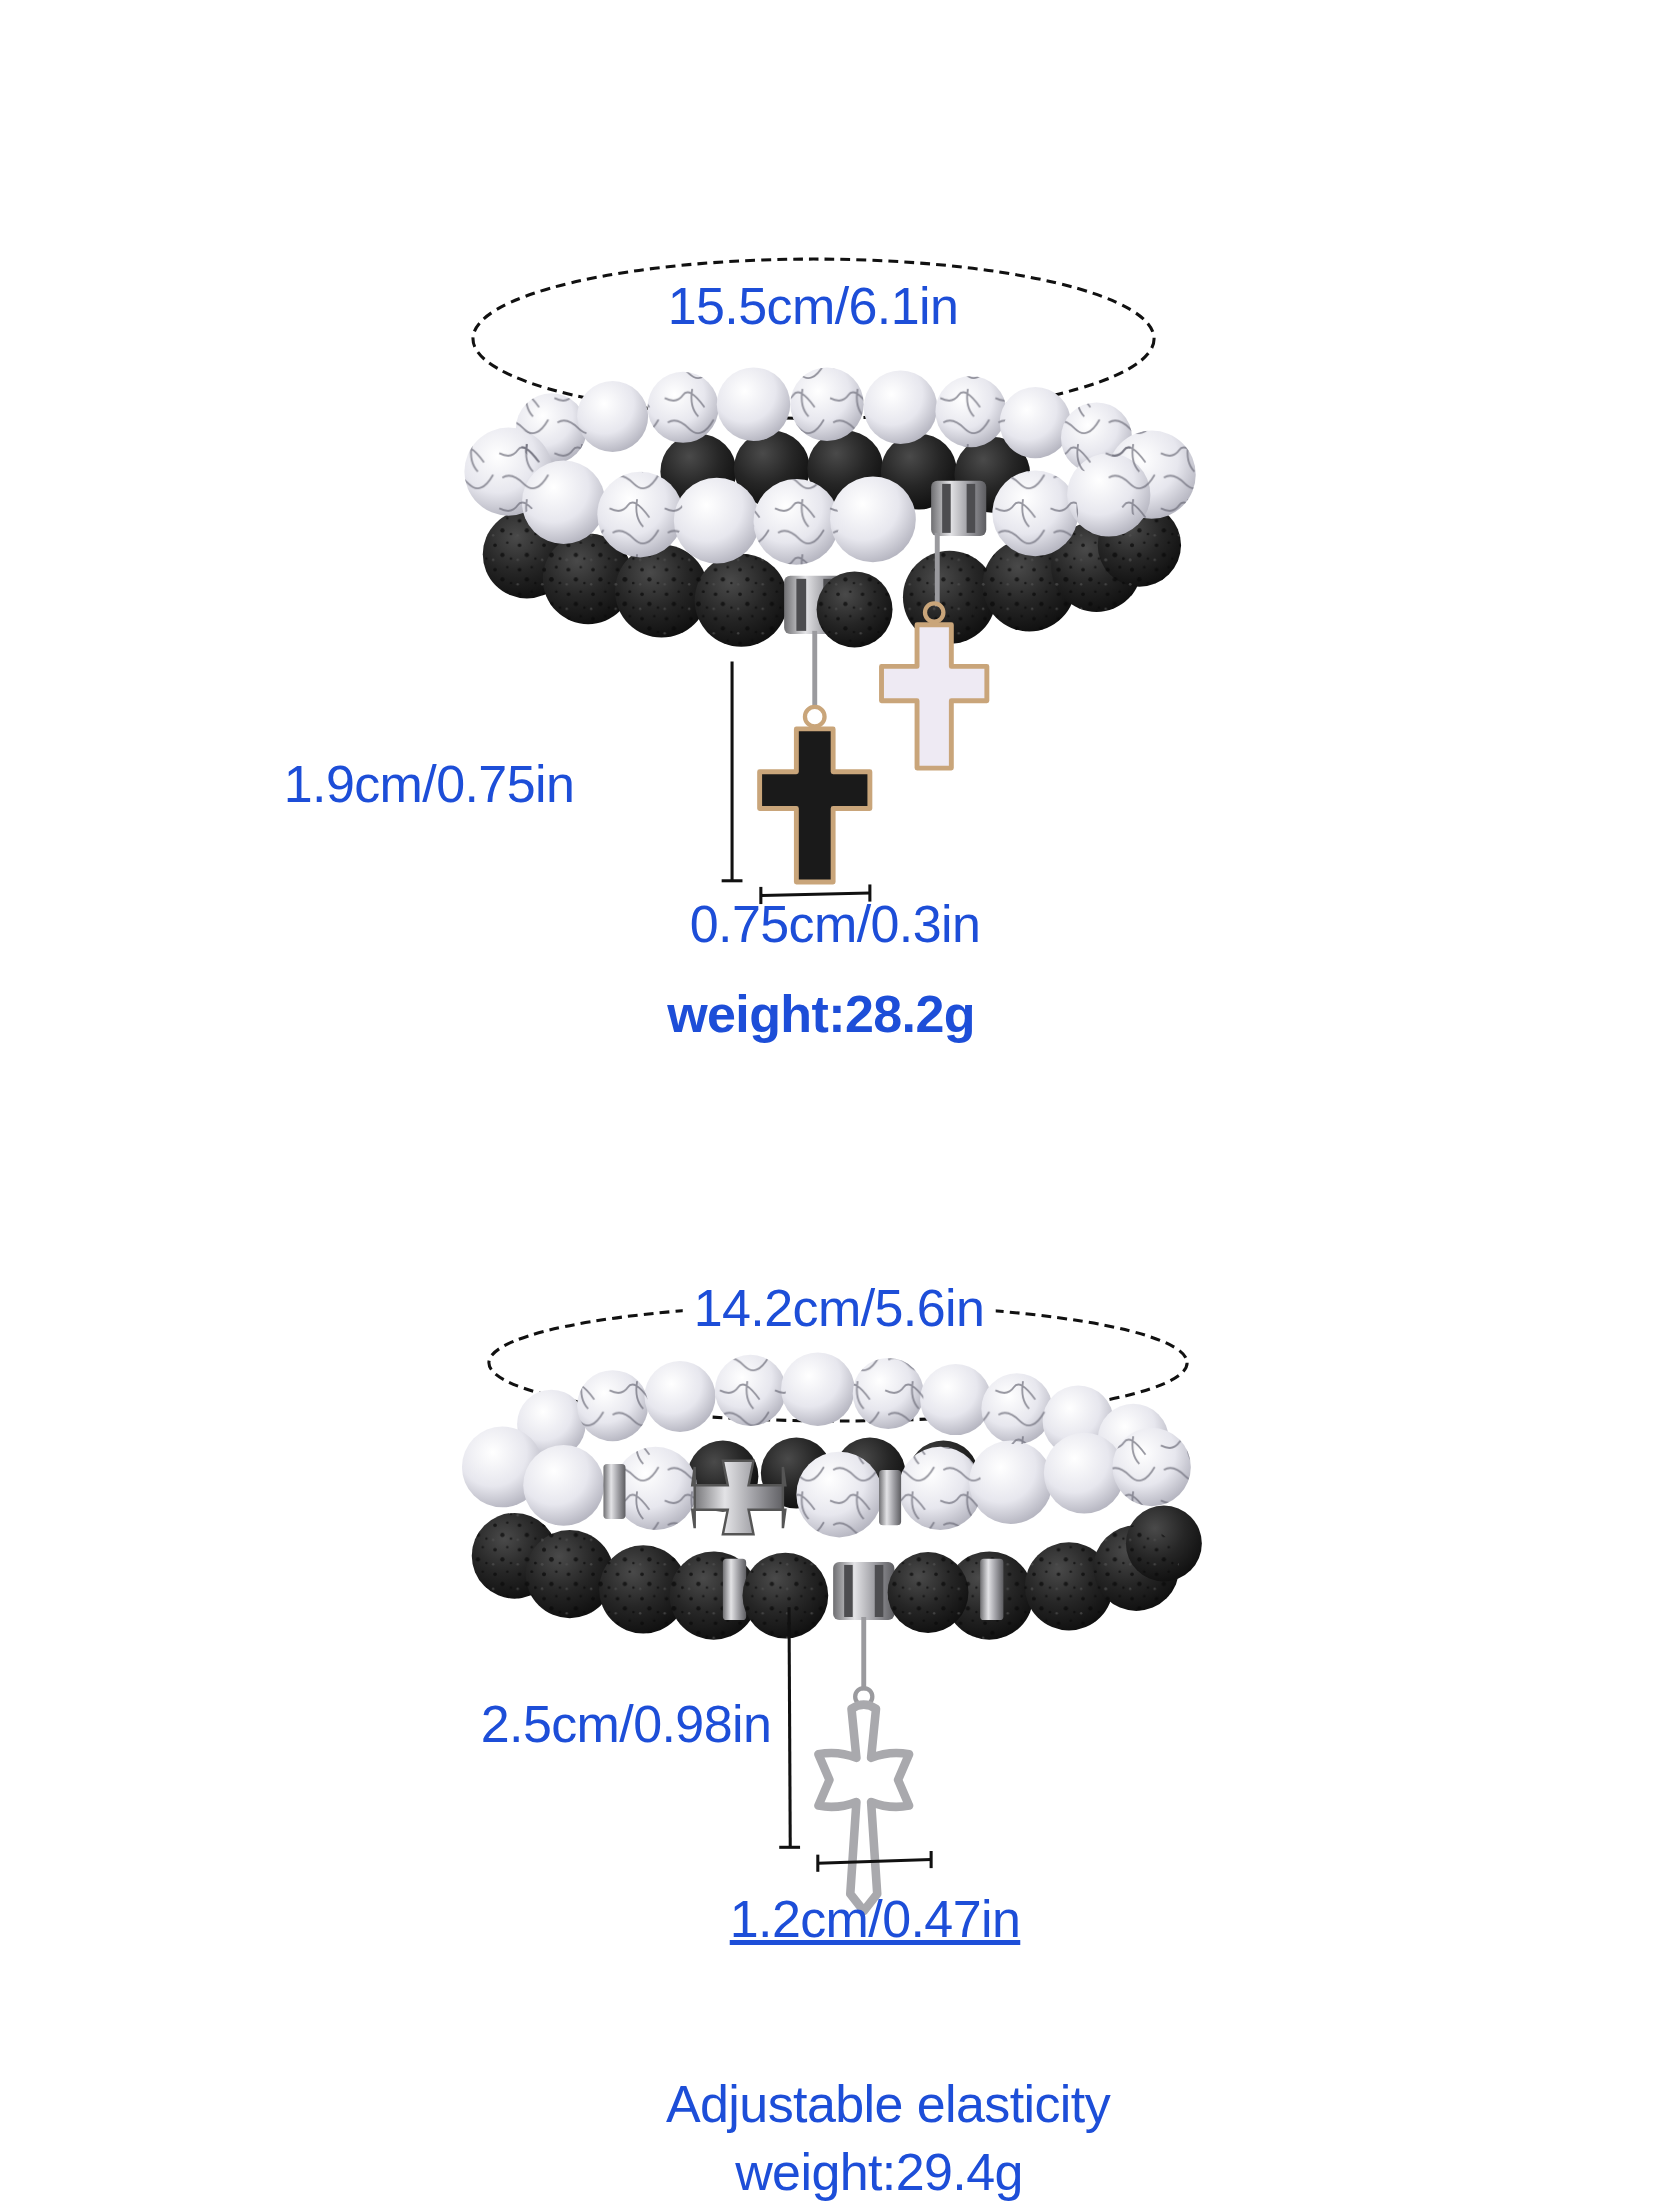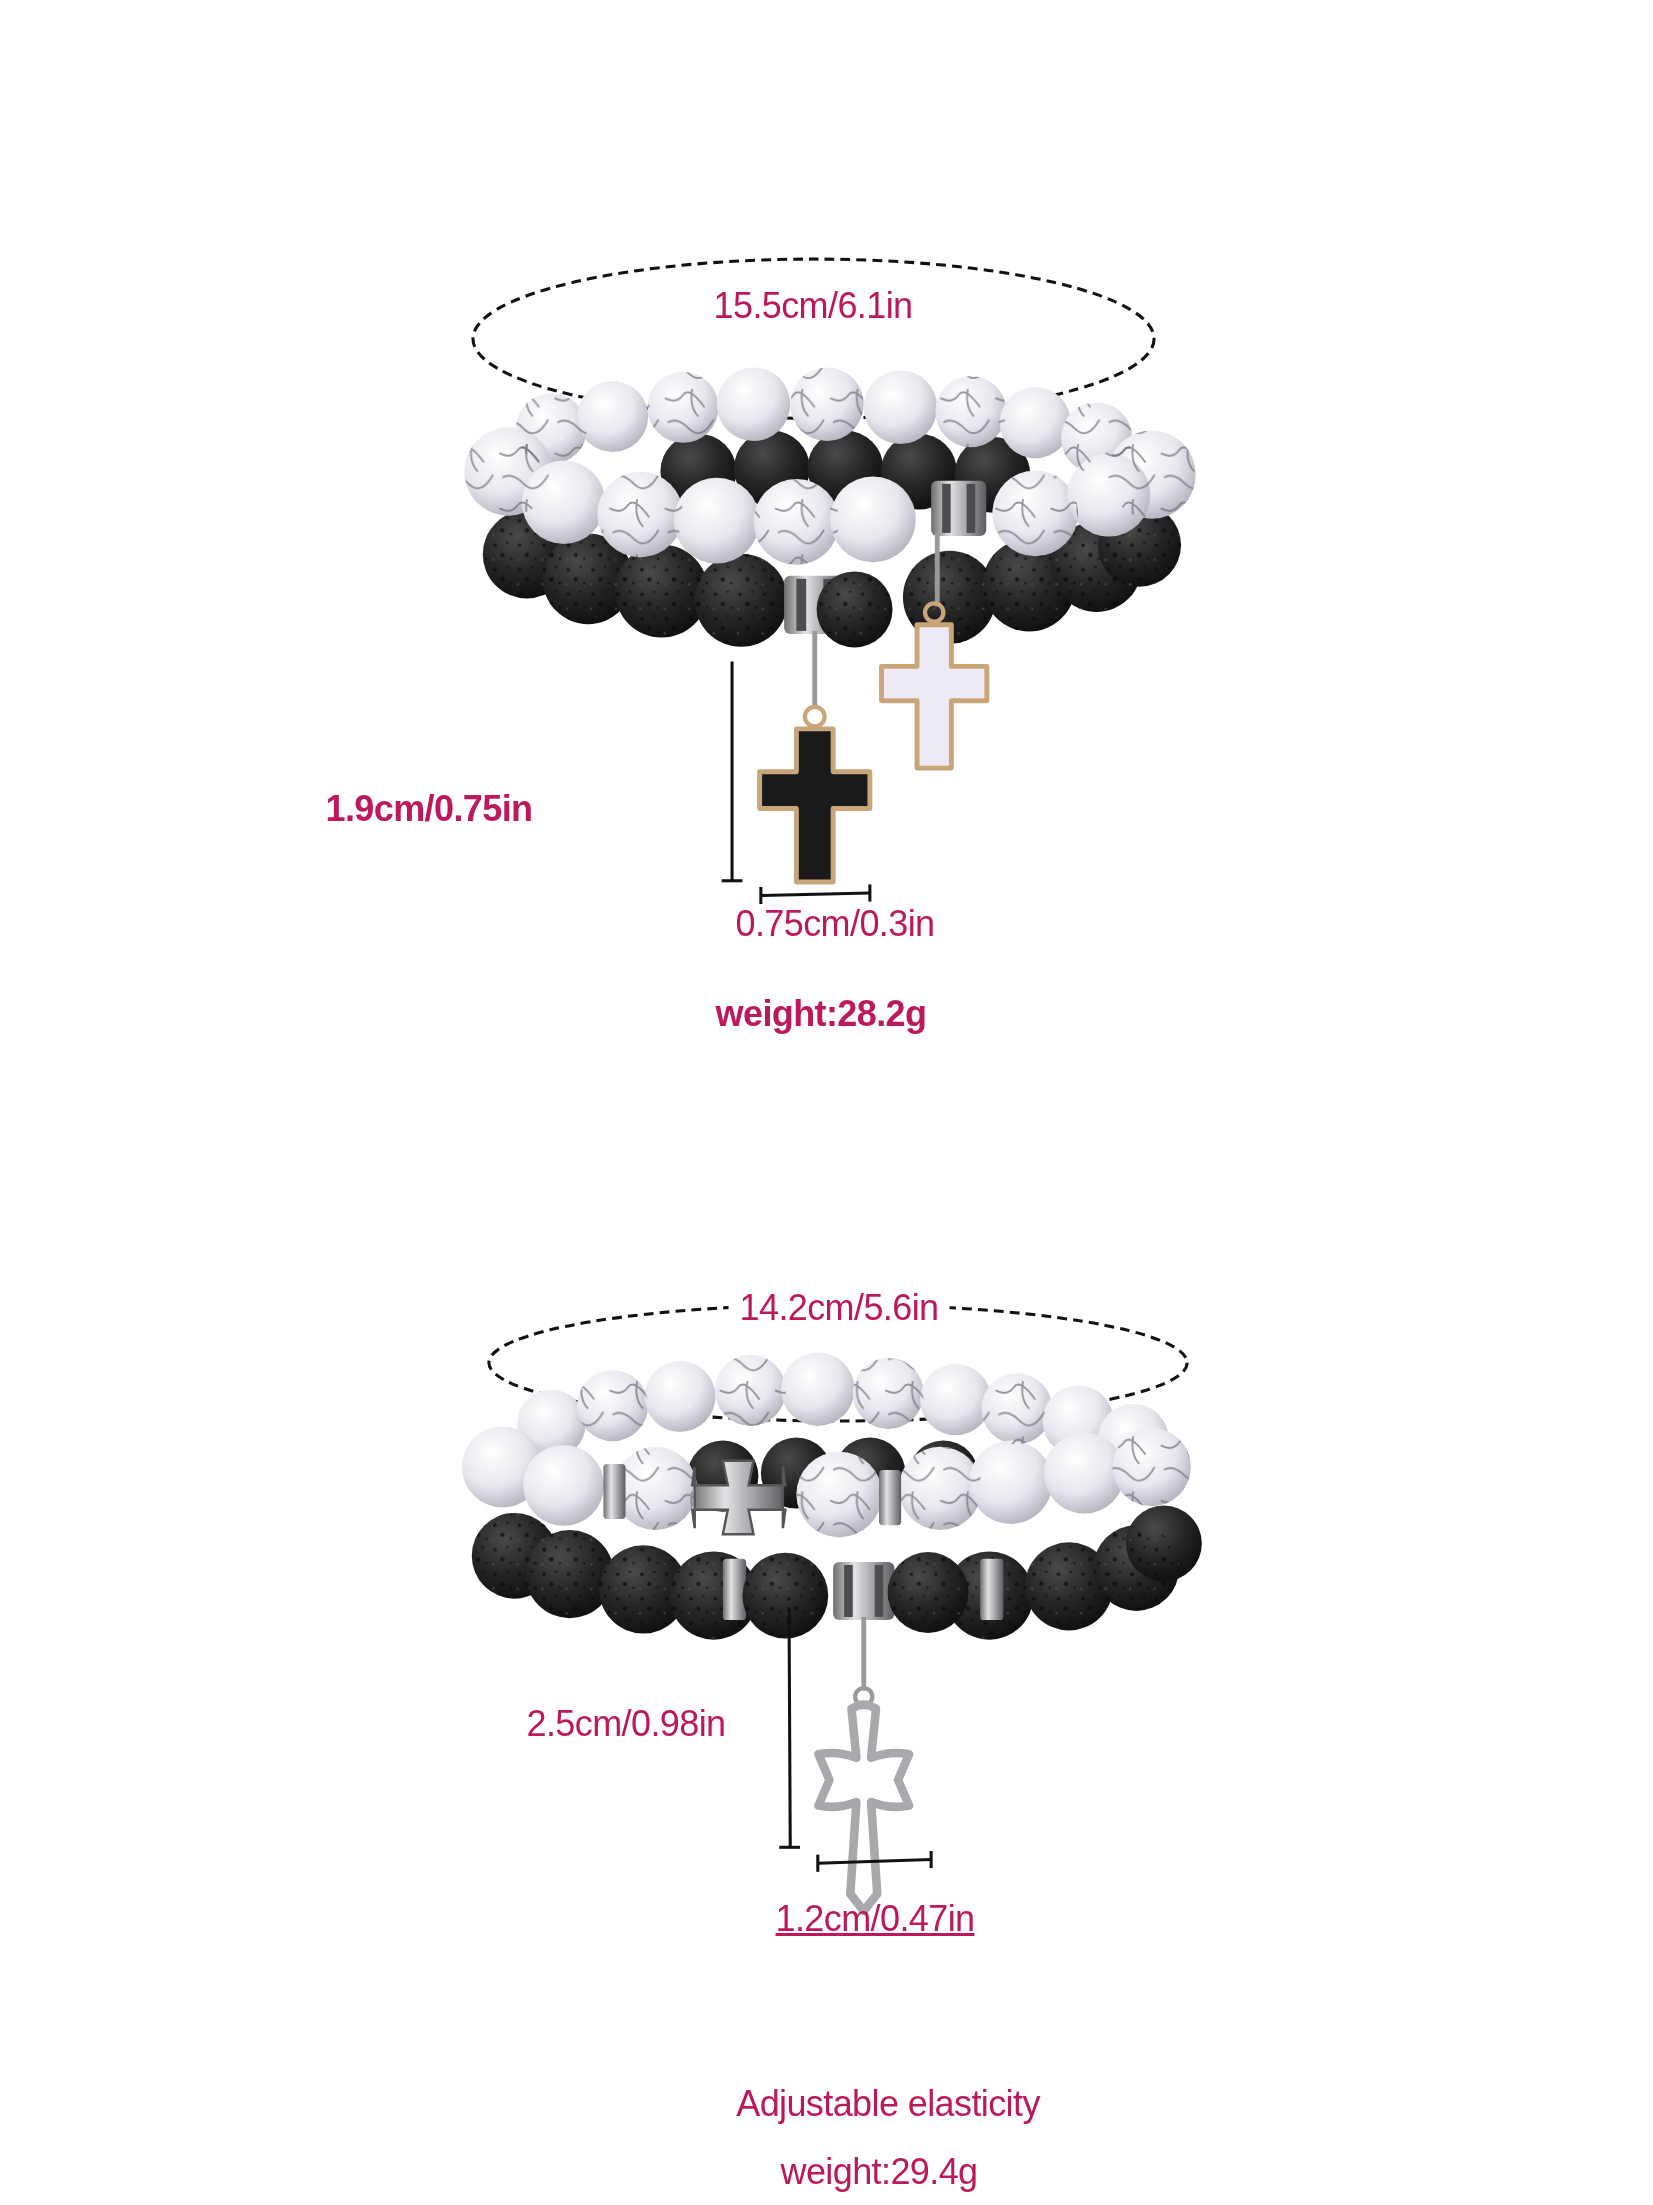--- a/index.html
+++ b/index.html
@@ -1,19 +1,19 @@
 <!DOCTYPE html>
 <html style="font-size:9.8px"><head>
 <meta charset="utf-8">
 <style>
   html, body { margin:0; padding:0; background:#ffffff; }
   body { width:1654px; height:2205px; position:relative; overflow:hidden;
          font-family:"Liberation Sans", "DejaVu Sans", sans-serif; color:#111; }
-  .label { position:absolute; font-size:36px; line-height:1; white-space:nowrap;
-           transform:translate(-50%,-50%); letter-spacing:-0.6px; color:#be185d; }
+  .label { position:absolute; font-size:52px; line-height:1; white-space:nowrap;
+           transform:translate(-50%,-50%); letter-spacing:-0.6px; color:#1d4ed8; }
   .gap { background:#fff; padding:0 11px; }
   svg { position:absolute; left:0; top:0; }
 </style>
 </head>
 <body>
 
 <svg width="1654" height="2205" viewBox="0 0 2700 3600">
   <defs>
     <radialGradient id="white" cx="38%" cy="32%" r="70%">
       <stop offset="0%" stop-color="#ffffff"></stop>
@@ -236,21 +236,21 @@
     <line x1="1272" y1="3016" x2="1306" y2="3016"></line>
   </g>
   <g stroke="#111" stroke-width="5">
     <line x1="1335" y1="3042" x2="1520" y2="3036"></line>
     <line x1="1335" y1="3028" x2="1335" y2="3056"></line>
     <line x1="1520" y1="3022" x2="1520" y2="3050"></line>
   </g>
 </svg>
 
 <div class="label gap" style="left:813px; top:306px;">15.5cm/6.1in</div>
-<div class="label" style="left:429px; top:809px;font-weight:bold;">1.9cm/0.75in</div>
+<div class="label" style="left:429px; top:784px;">1.9cm/0.75in</div>
 <div class="label" style="left:810px; top:924px;margin-left:25px;">0.75cm/0.3in</div>
 <div class="label" style="left:821px; top:1014px;font-weight:bold;">weight:28.2g</div>
 
 <div class="label gap" style="left:839px; top:1294px;margin-top:14px;">14.2cm/5.6in</div>
 <div class="label" style="left:626px; top:1724px;">2.5cm/0.98in</div>
 <div class="label" style="left:875px; top:1919px;text-decoration:underline;">1.2cm/0.47in</div>
 
 <div class="label" style="left:888px; top:2104px;">Adjustable elasticity</div>
 <div class="label" style="left:879px; top:2172px;text-align:right;">weight:29.4g</div>
 

